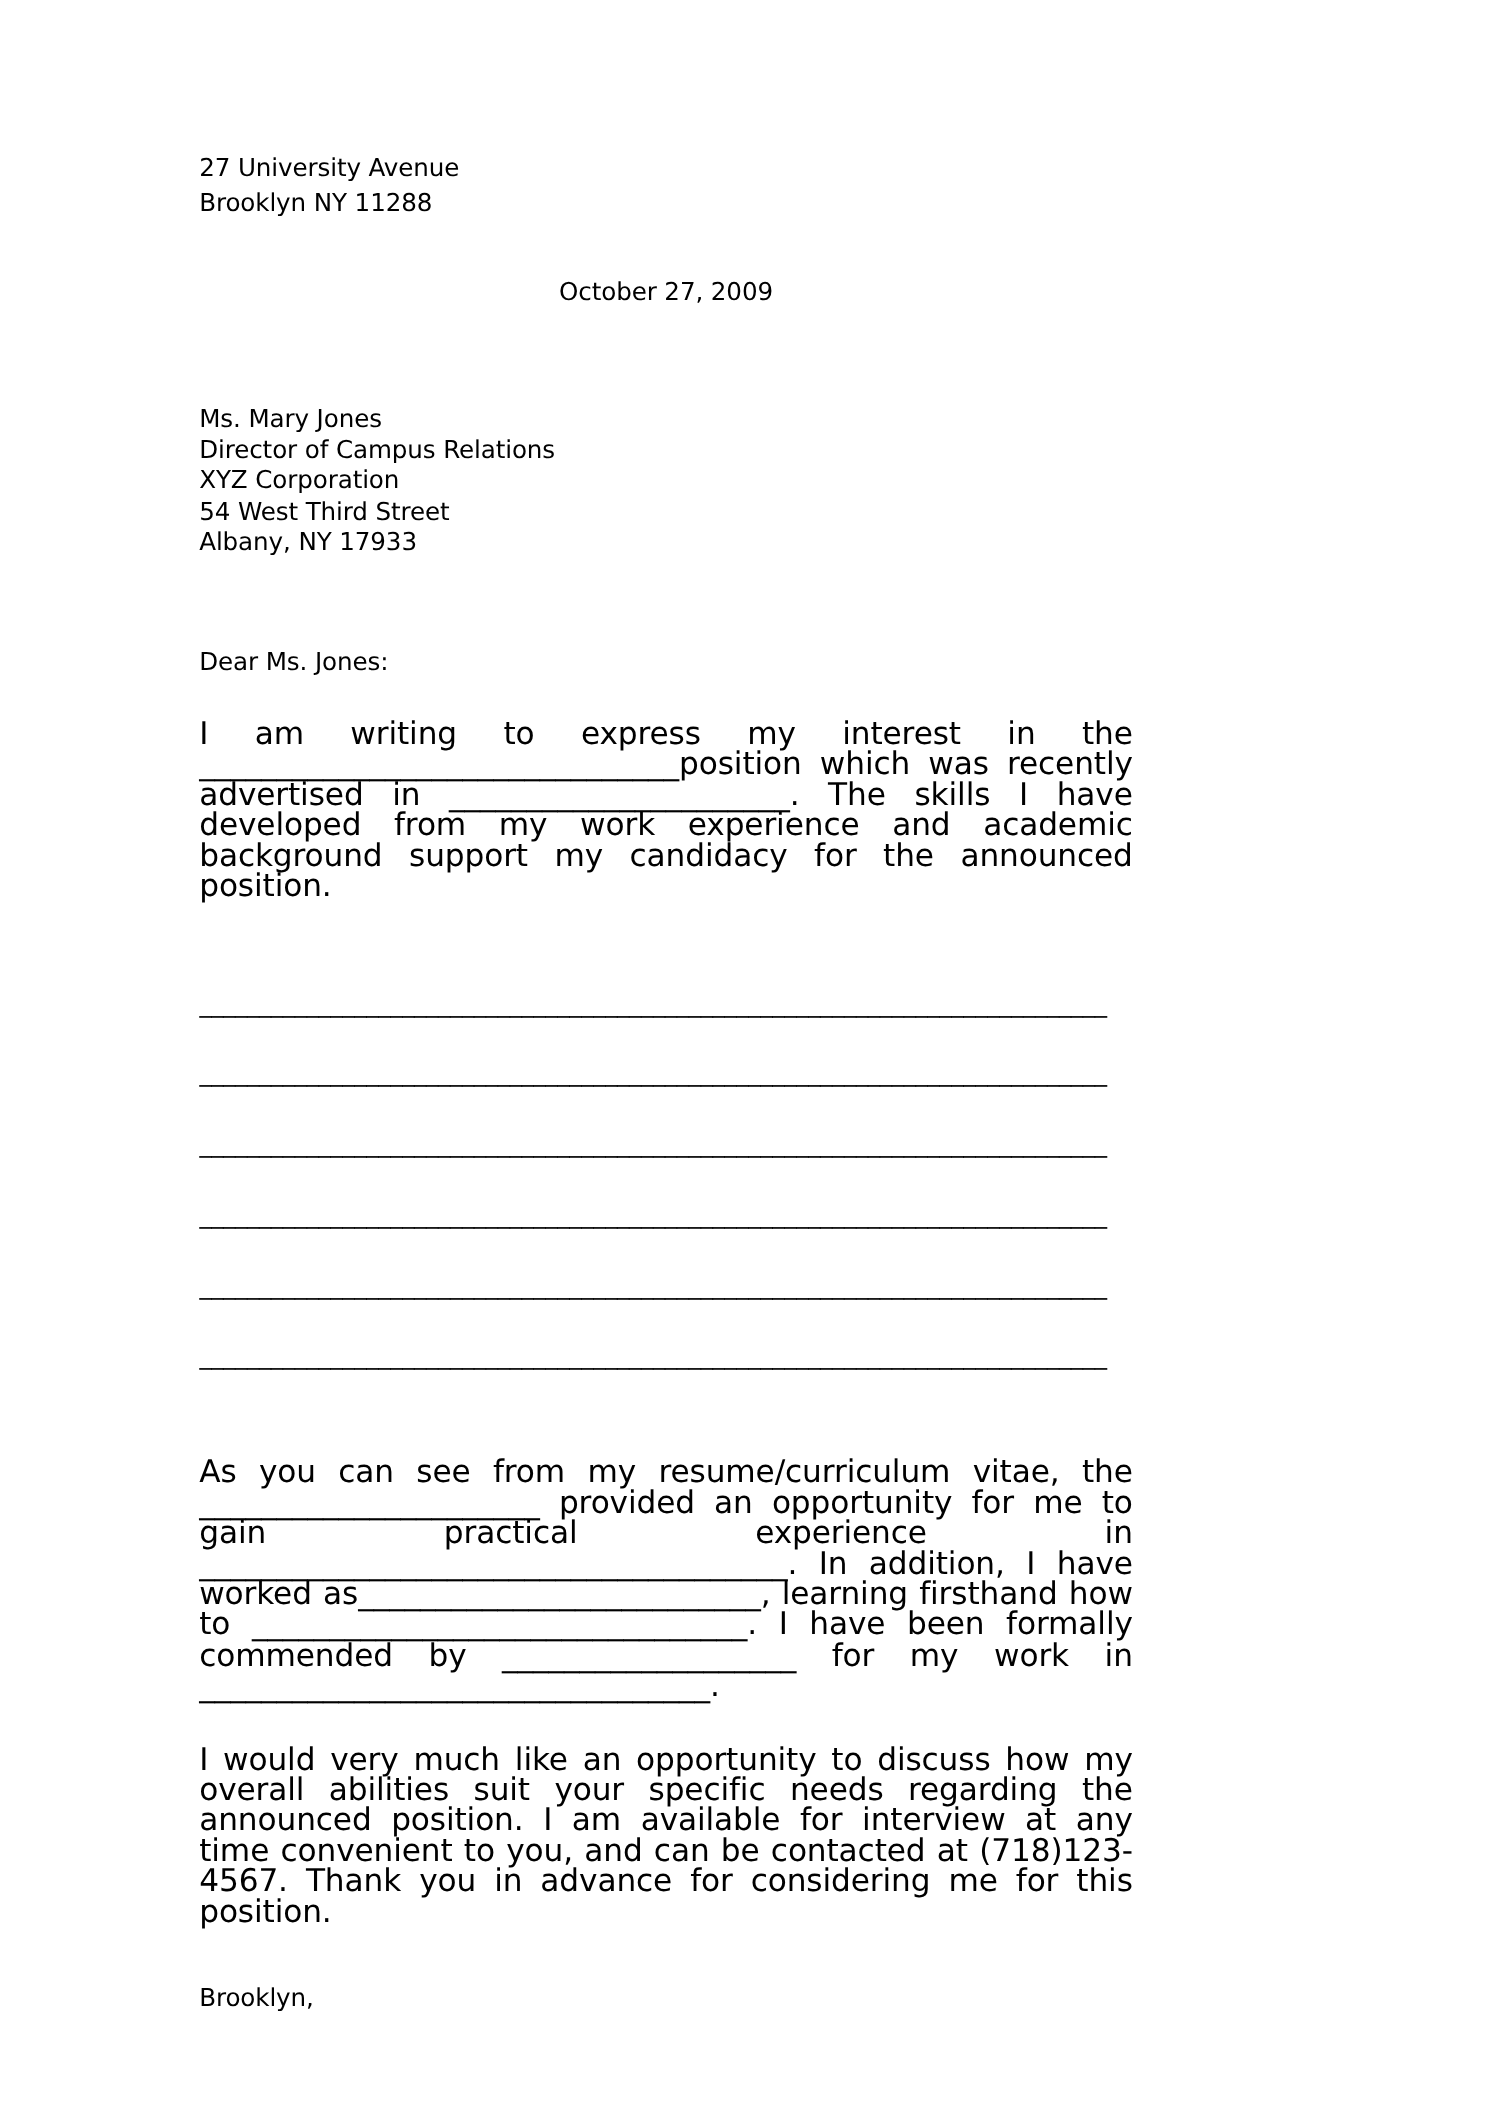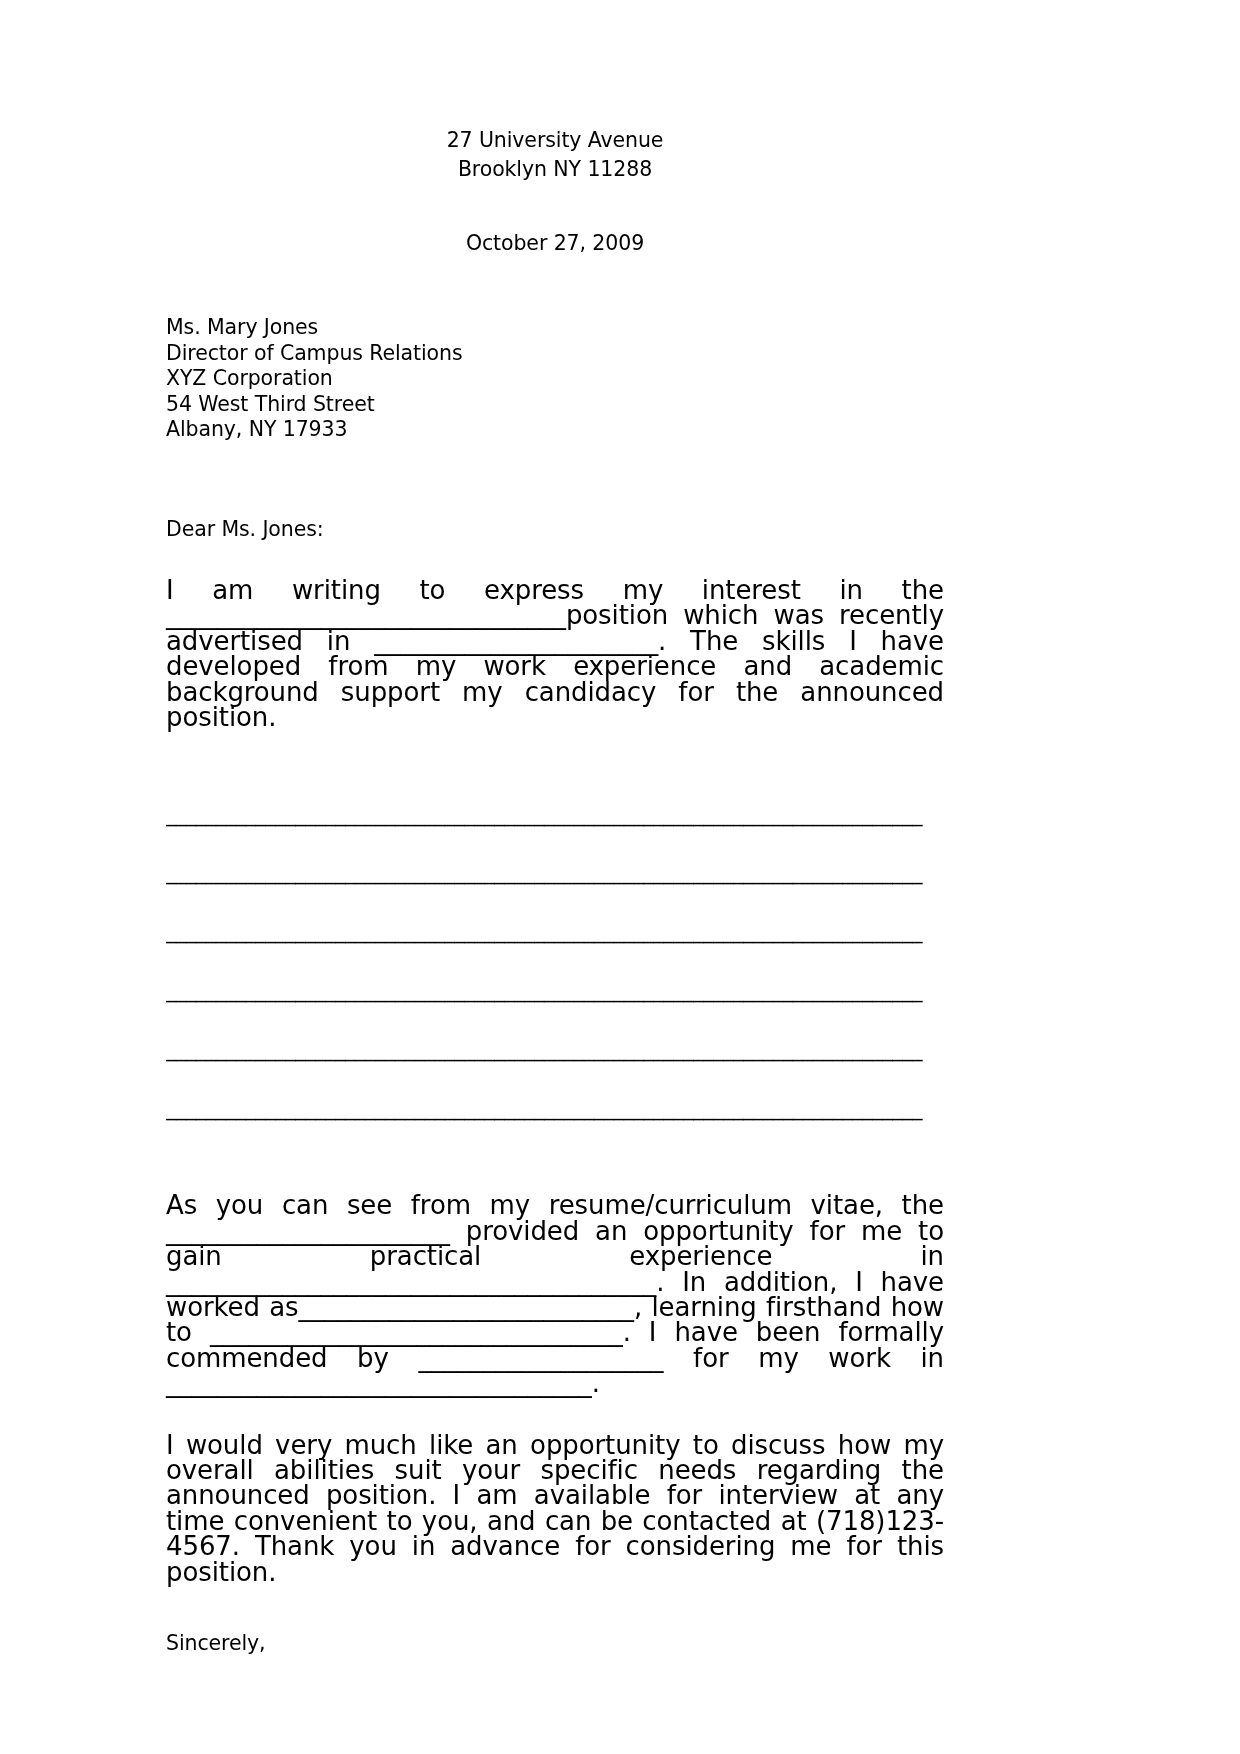--- a/index.html
+++ b/index.html
@@ -20,36 +20,36 @@
   }
   .content {
     position: absolute;
     left: 166px;
     top: 126px;
     width: 778px;
   }
 
   
   .sender {
-    text-align: center;
+    text-align: left;
     font-size: 20.5px;
     line-height: 29px;
     letter-spacing: -0.1px;
   }
   .date {
     text-align: center;
     font-size: 20.5px;
     line-height: 29px;
     margin-top: 45px;
     letter-spacing: -0.1px;
   }
 
   
   .recipient {
-    margin-top: 57px;
+    margin-top: 79px;
     font-size: 20.5px;
     line-height: 25.6px;
     letter-spacing: -0.1px;
   }
 
   
   .salutation {
     margin-top: 73px;
     font-size: 20.5px;
     line-height: 26px;
@@ -120,16 +120,16 @@
       <span class="rule u">____________________________________________________________________________</span>
       <span class="rule u">____________________________________________________________________________</span>
       <span class="rule u">____________________________________________________________________________</span>
       <span class="rule u">____________________________________________________________________________</span>
     </div>
 
     <div class="para">As you can see from my resume/curriculum vitae, the ______________________ provided an opportunity for me to gain practical experience in ______________________________________. In addition, I have worked as__________________________, learning firsthand how to ________________________________. I have been formally commended by ___________________ for my work in _________________________________.</div>
 
     <div class="para">I would very much like an opportunity to discuss how my overall abilities suit your specific needs regarding the announced position. I am available for interview at any time convenient to you, and can be contacted at (718)123-4567. Thank you in advance for considering me for this position.</div>
 
-    <div class="closing">Sincerely,</div>
+    <div class="closing">Brooklyn,</div>
 
   </div>
 </div>
 
 </body></html>

